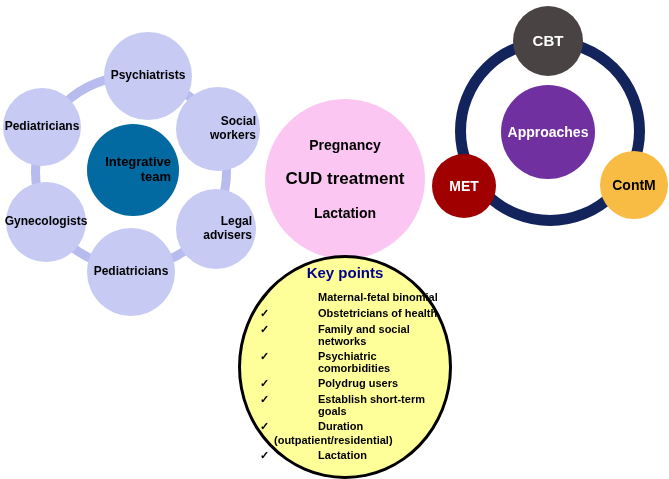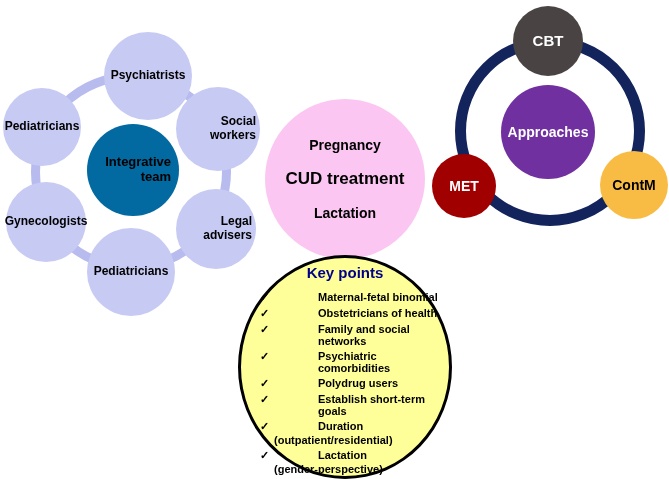--- a/index.html
+++ b/index.html
@@ -129,16 +129,15 @@
     </div>
     <div class="kp-row">
       <span class="kp-check">✓</span>
       <span class="kp-text">Duration</span>
     </div>
     <div class="kp-sub">(outpatient/residential)</div>
     <div class="kp-row">
       <span class="kp-check">✓</span>
       <span class="kp-text">Lactation</span>
     </div>
-    <div class="kp-sub">(gender-perspective)</div>
   </div>
 
 </div>
 
 </body></html>

